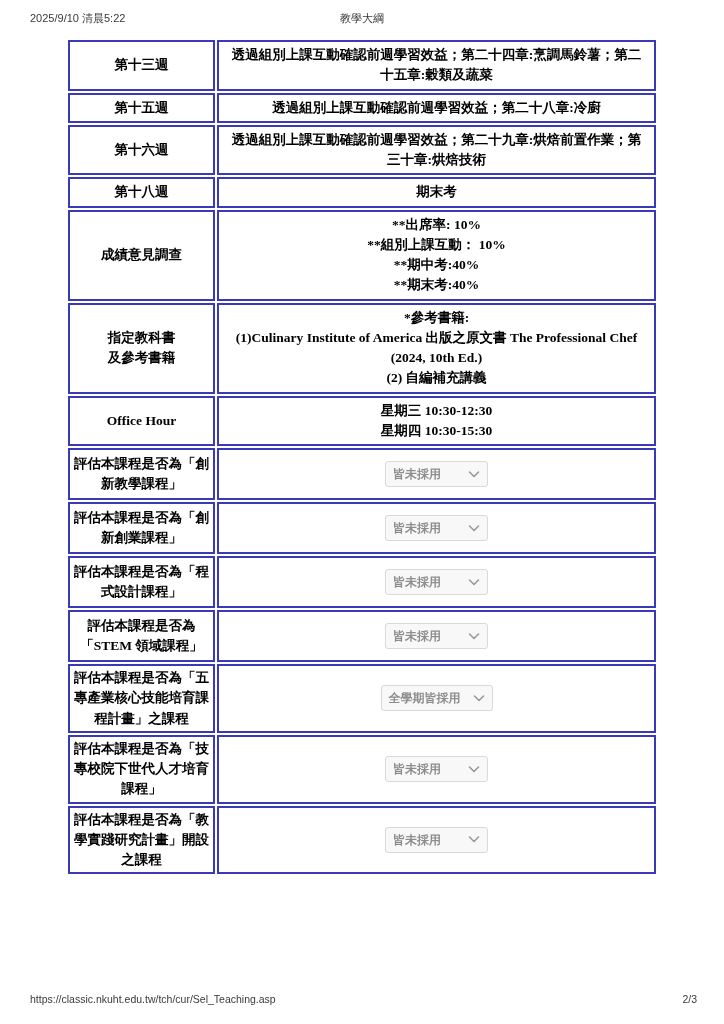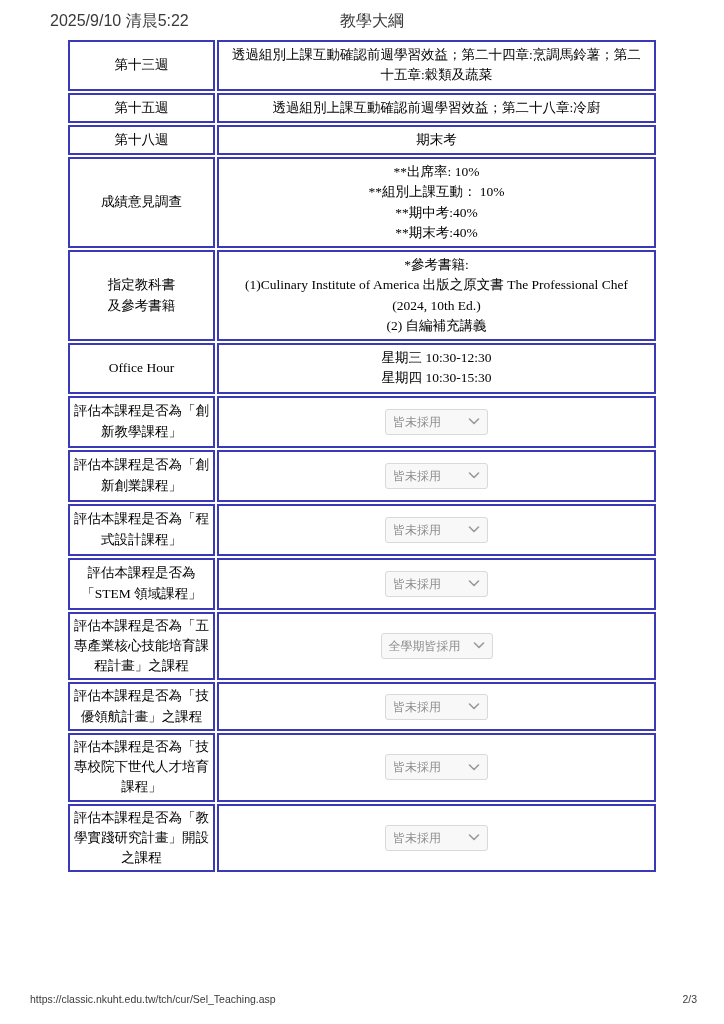--- a/index.html
+++ b/index.html
@@ -10,28 +10,28 @@
   }
   *{margin:0;padding:0;box-sizing:border-box;}
   html,body{width:724px;height:1024px;}
   body{
     position:relative;background:#ffffff;overflow:hidden;
     font-family:"Liberation Serif","DejaVu Serif",serif;color:#000;
   }
   .hdr{
     position:absolute;top:11px;left:30px;right:30px;height:14px;
     font-family:"Liberation Sans","DejaVu Sans",sans-serif;
-    font-size:16px;color:#3a3a3a;margin-left:20px;
+    font-size:11px;color:#3a3a3a;
   }
   .hdr-left{position:absolute;left:0;top:0;}
   .hdr-center{position:absolute;left:0;right:0;top:0;text-align:center;}
   .tbl-wrap{
     position:absolute;top:38px;left:66px;width:592px;height:950px;overflow:hidden;
   }
-  table{border-collapse:separate;border-spacing:2px;width:592px;table-layout:fixed;}
+  table{border-collapse:separate;border-spacing:2px;width:592px;table-layout:fixed;font-weight:bold;}
   td{
     border:2px solid var(--tbl-border);vertical-align:middle;
     font-size:13.5px;line-height:1.5;background:#fff;
   }
   td.label-cell{
     width:147px;text-align:center;padding:2px 1px;white-space:pre-line;
   }
   td.content-cell{padding:3px 8px;text-align:center;}
   .content-text{display:block;white-space:pre-line;}
   .select{
@@ -67,20 +67,27 @@
 
     </td>
   </tr>
         <tr style="height: 22px;">
     <td class="label-cell">第十五週</td>
     <td class="content-cell">
       <span class="content-text">透過組別上課互動確認前週學習效益；第二十八章:冷廚</span>
 
     </td>
   </tr>
+        <tr style="height: 44px;">
+    <td class="label-cell">第十六週</td>
+    <td class="content-cell">
+      <span class="content-text">透過組別上課互動確認前週學習效益；第二十九章:烘焙前置作業；第三十章:烘焙技術</span>
+
+    </td>
+  </tr>
         <tr style="height: 22px;">
     <td class="label-cell">第十八週</td>
     <td class="content-cell">
       <span class="content-text">期末考</span>
 
     </td>
   </tr>
         <tr style="height: 80px;">
     <td class="label-cell">成績意見調查</td>
     <td class="content-cell">
@@ -162,32 +169,20 @@
     <td class="content-cell">
       
       <div class="select">
         <span class="select-value">全學期皆採用</span>
         <svg width="12" height="7" viewBox="0 0 12 7">
           <path d="M1.5 1 L6 5.5 L10.5 1" stroke="#999999" stroke-width="1.6" fill="none" stroke-linecap="round" stroke-linejoin="round"></path>
         </svg>
       </div>
     </td>
   </tr>
-        <tr style="height: 44px;">
-    <td class="label-cell">評估本課程是否為「技優領航計畫」之課程</td>
-    <td class="content-cell">
-      
-      <div class="select">
-        <span class="select-value">皆未採用</span>
-        <svg width="12" height="7" viewBox="0 0 12 7">
-          <path d="M1.5 1 L6 5.5 L10.5 1" stroke="#999999" stroke-width="1.6" fill="none" stroke-linecap="round" stroke-linejoin="round"></path>
-        </svg>
-      </div>
-    </td>
-  </tr>
         <tr style="height: 58px;">
     <td class="label-cell">評估本課程是否為「技專校院下世代人才培育課程」</td>
     <td class="content-cell">
       
       <div class="select">
         <span class="select-value">皆未採用</span>
         <svg width="12" height="7" viewBox="0 0 12 7">
           <path d="M1.5 1 L6 5.5 L10.5 1" stroke="#999999" stroke-width="1.6" fill="none" stroke-linecap="round" stroke-linejoin="round"></path>
         </svg>
       </div>

